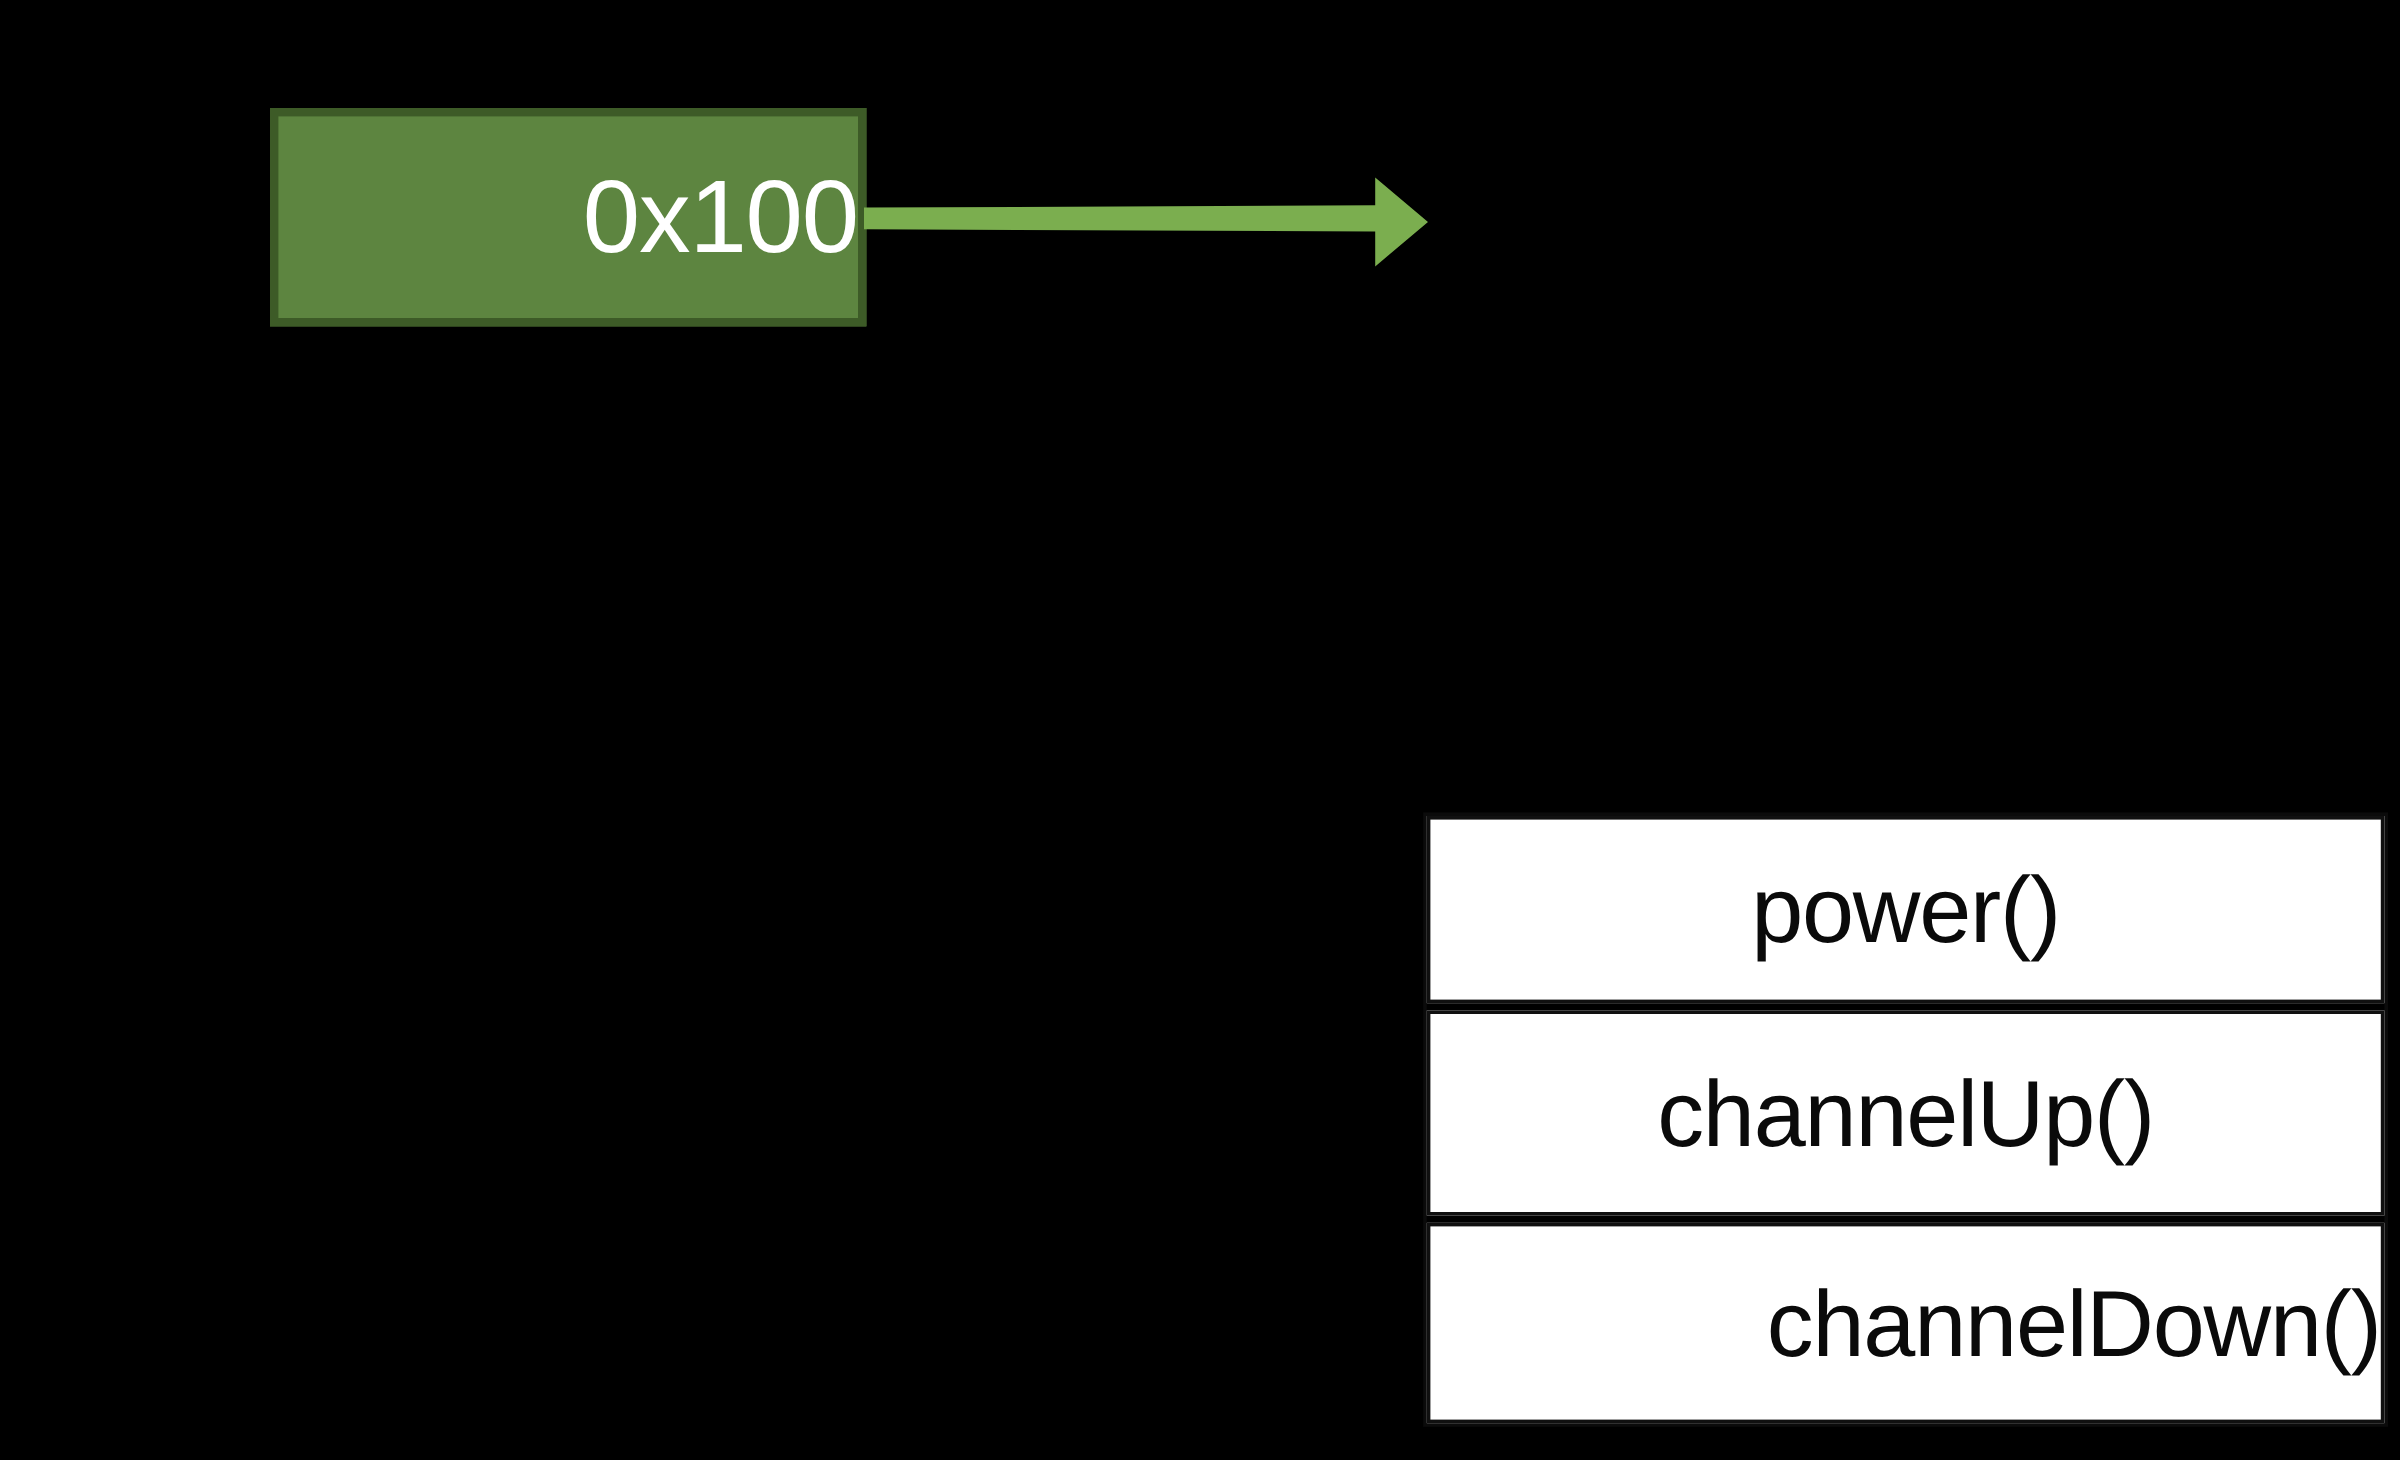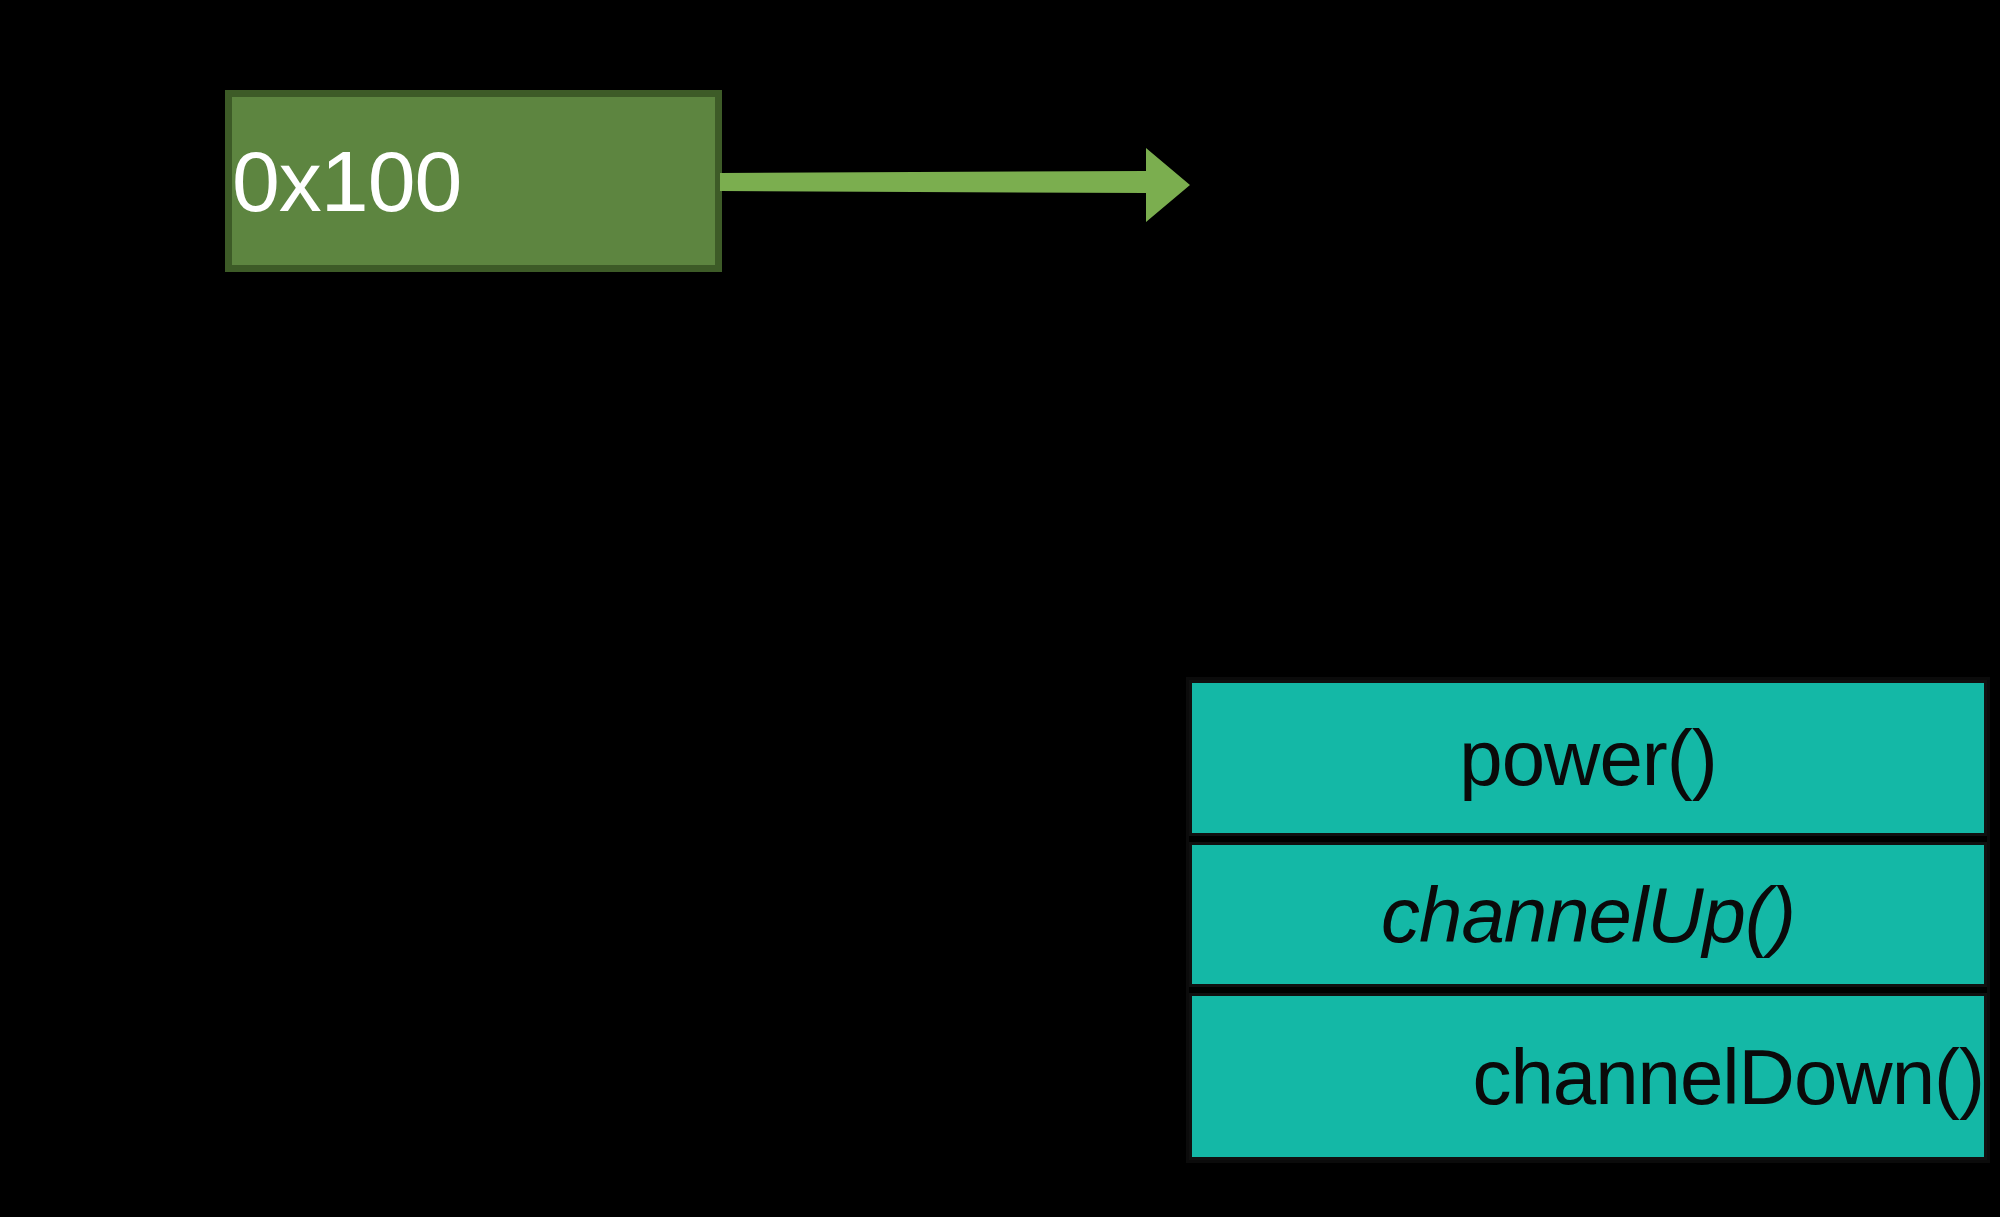--- a/index.html
+++ b/index.html
@@ -25,21 +25,21 @@
     position: absolute;
     left: 225px;
     top: 90px;
     width: 497px;
     height: 182px;
     box-sizing: border-box;
     background: #5d8540;
     border: 7px solid #3d5b27;
     display: flex;
     align-items: center;
-    justify-content: flex-start;
+    justify-content: flex-end;
   }
   .addr-label {
     color: #ffffff;
     font-family: "Liberation Sans", sans-serif;
     font-size: 86px;
     line-height: 1;
     font-weight: 400;
     letter-spacing: -1px;
     white-space: nowrap;
   }
@@ -58,31 +58,31 @@
   .method-table {
     position: absolute;
     left: 1186px;
     top: 677px;
     width: 804px;
     background: #000000;
     border: 3px solid #0b0b0b;
     box-sizing: border-box;
   }
   .method-row {
-    background: #14b8a6;
+    background: #ffffff;
     border: 3px solid #101010;
     box-sizing: border-box;
     display: flex;
     align-items: center;
     justify-content: center;
     margin-bottom: 6px;
   }
   .method-row:last-child { margin-bottom: 0; }
   .method-row.r1 { height: 156px; }
-  .method-row.r2 { height: 145px; font-style: italic; }
+  .method-row.r2 { height: 171px; }
   .method-row.r3 { height: 167px; justify-content: flex-end; }
   .method-label {
     color: #0a0a0a;
     font-family: "Liberation Sans", sans-serif;
     font-size: 78px;
     line-height: 1;
     font-weight: 400;
     letter-spacing: -1px;
     white-space: nowrap;
   }

